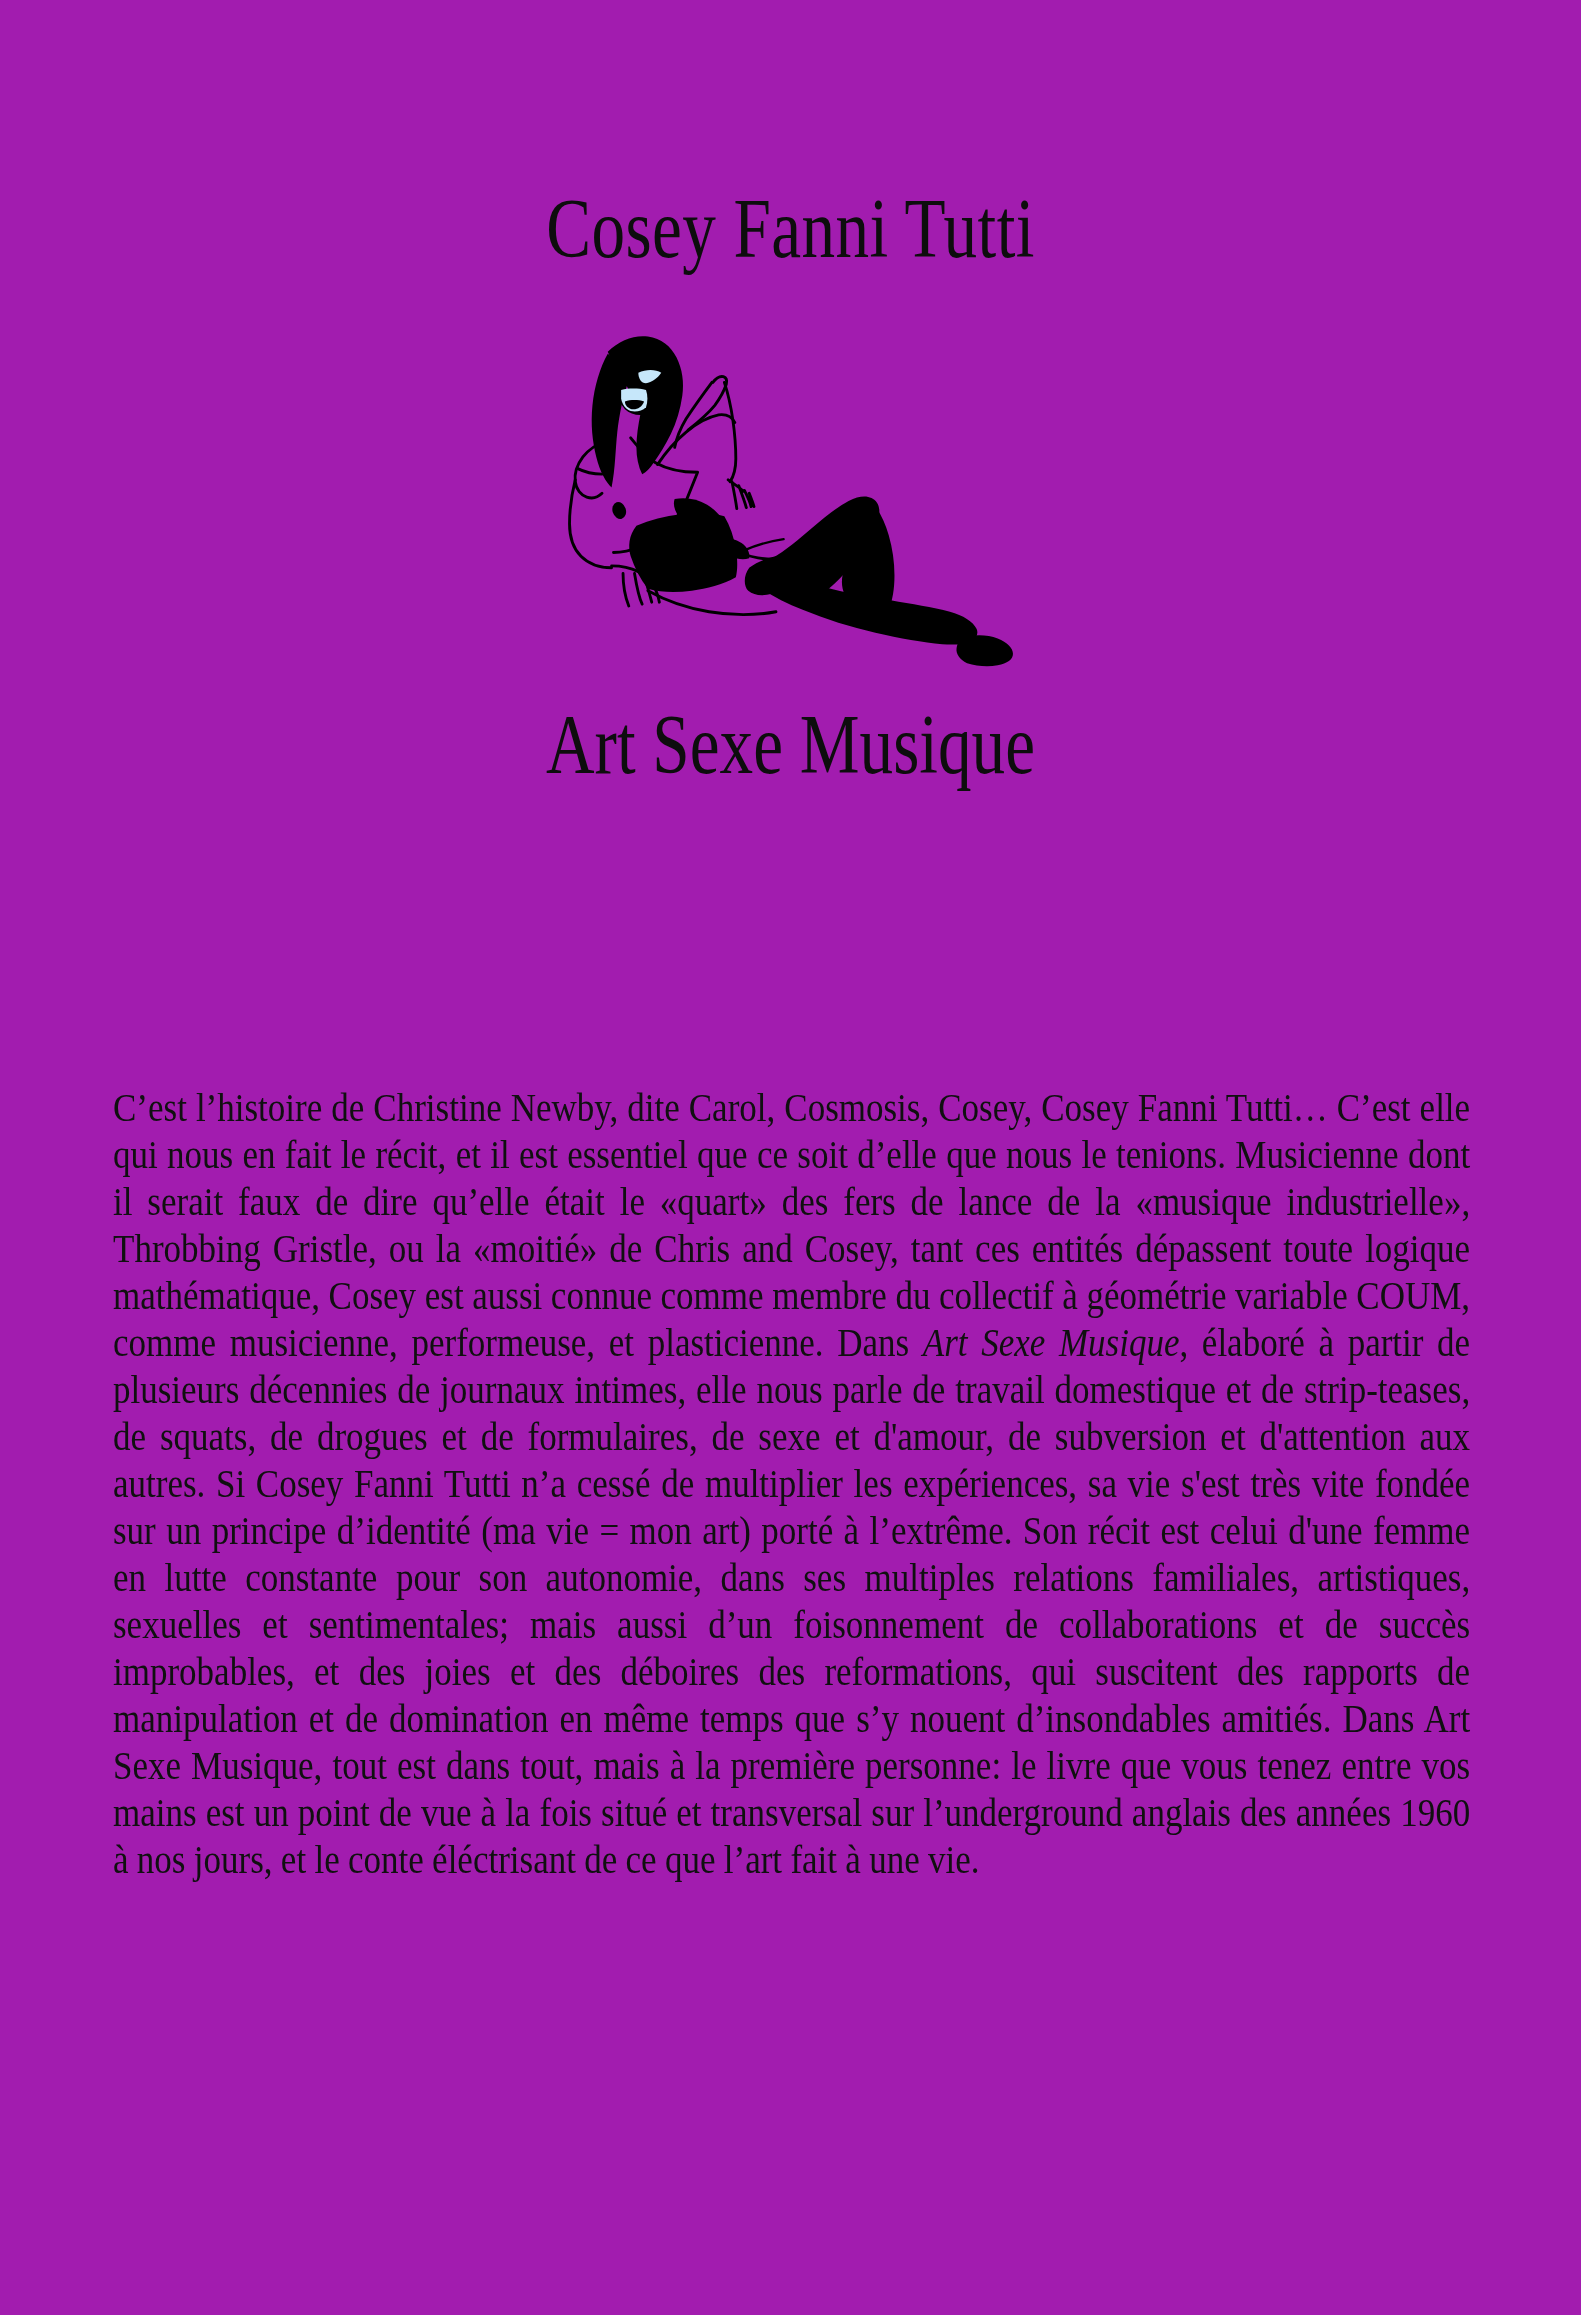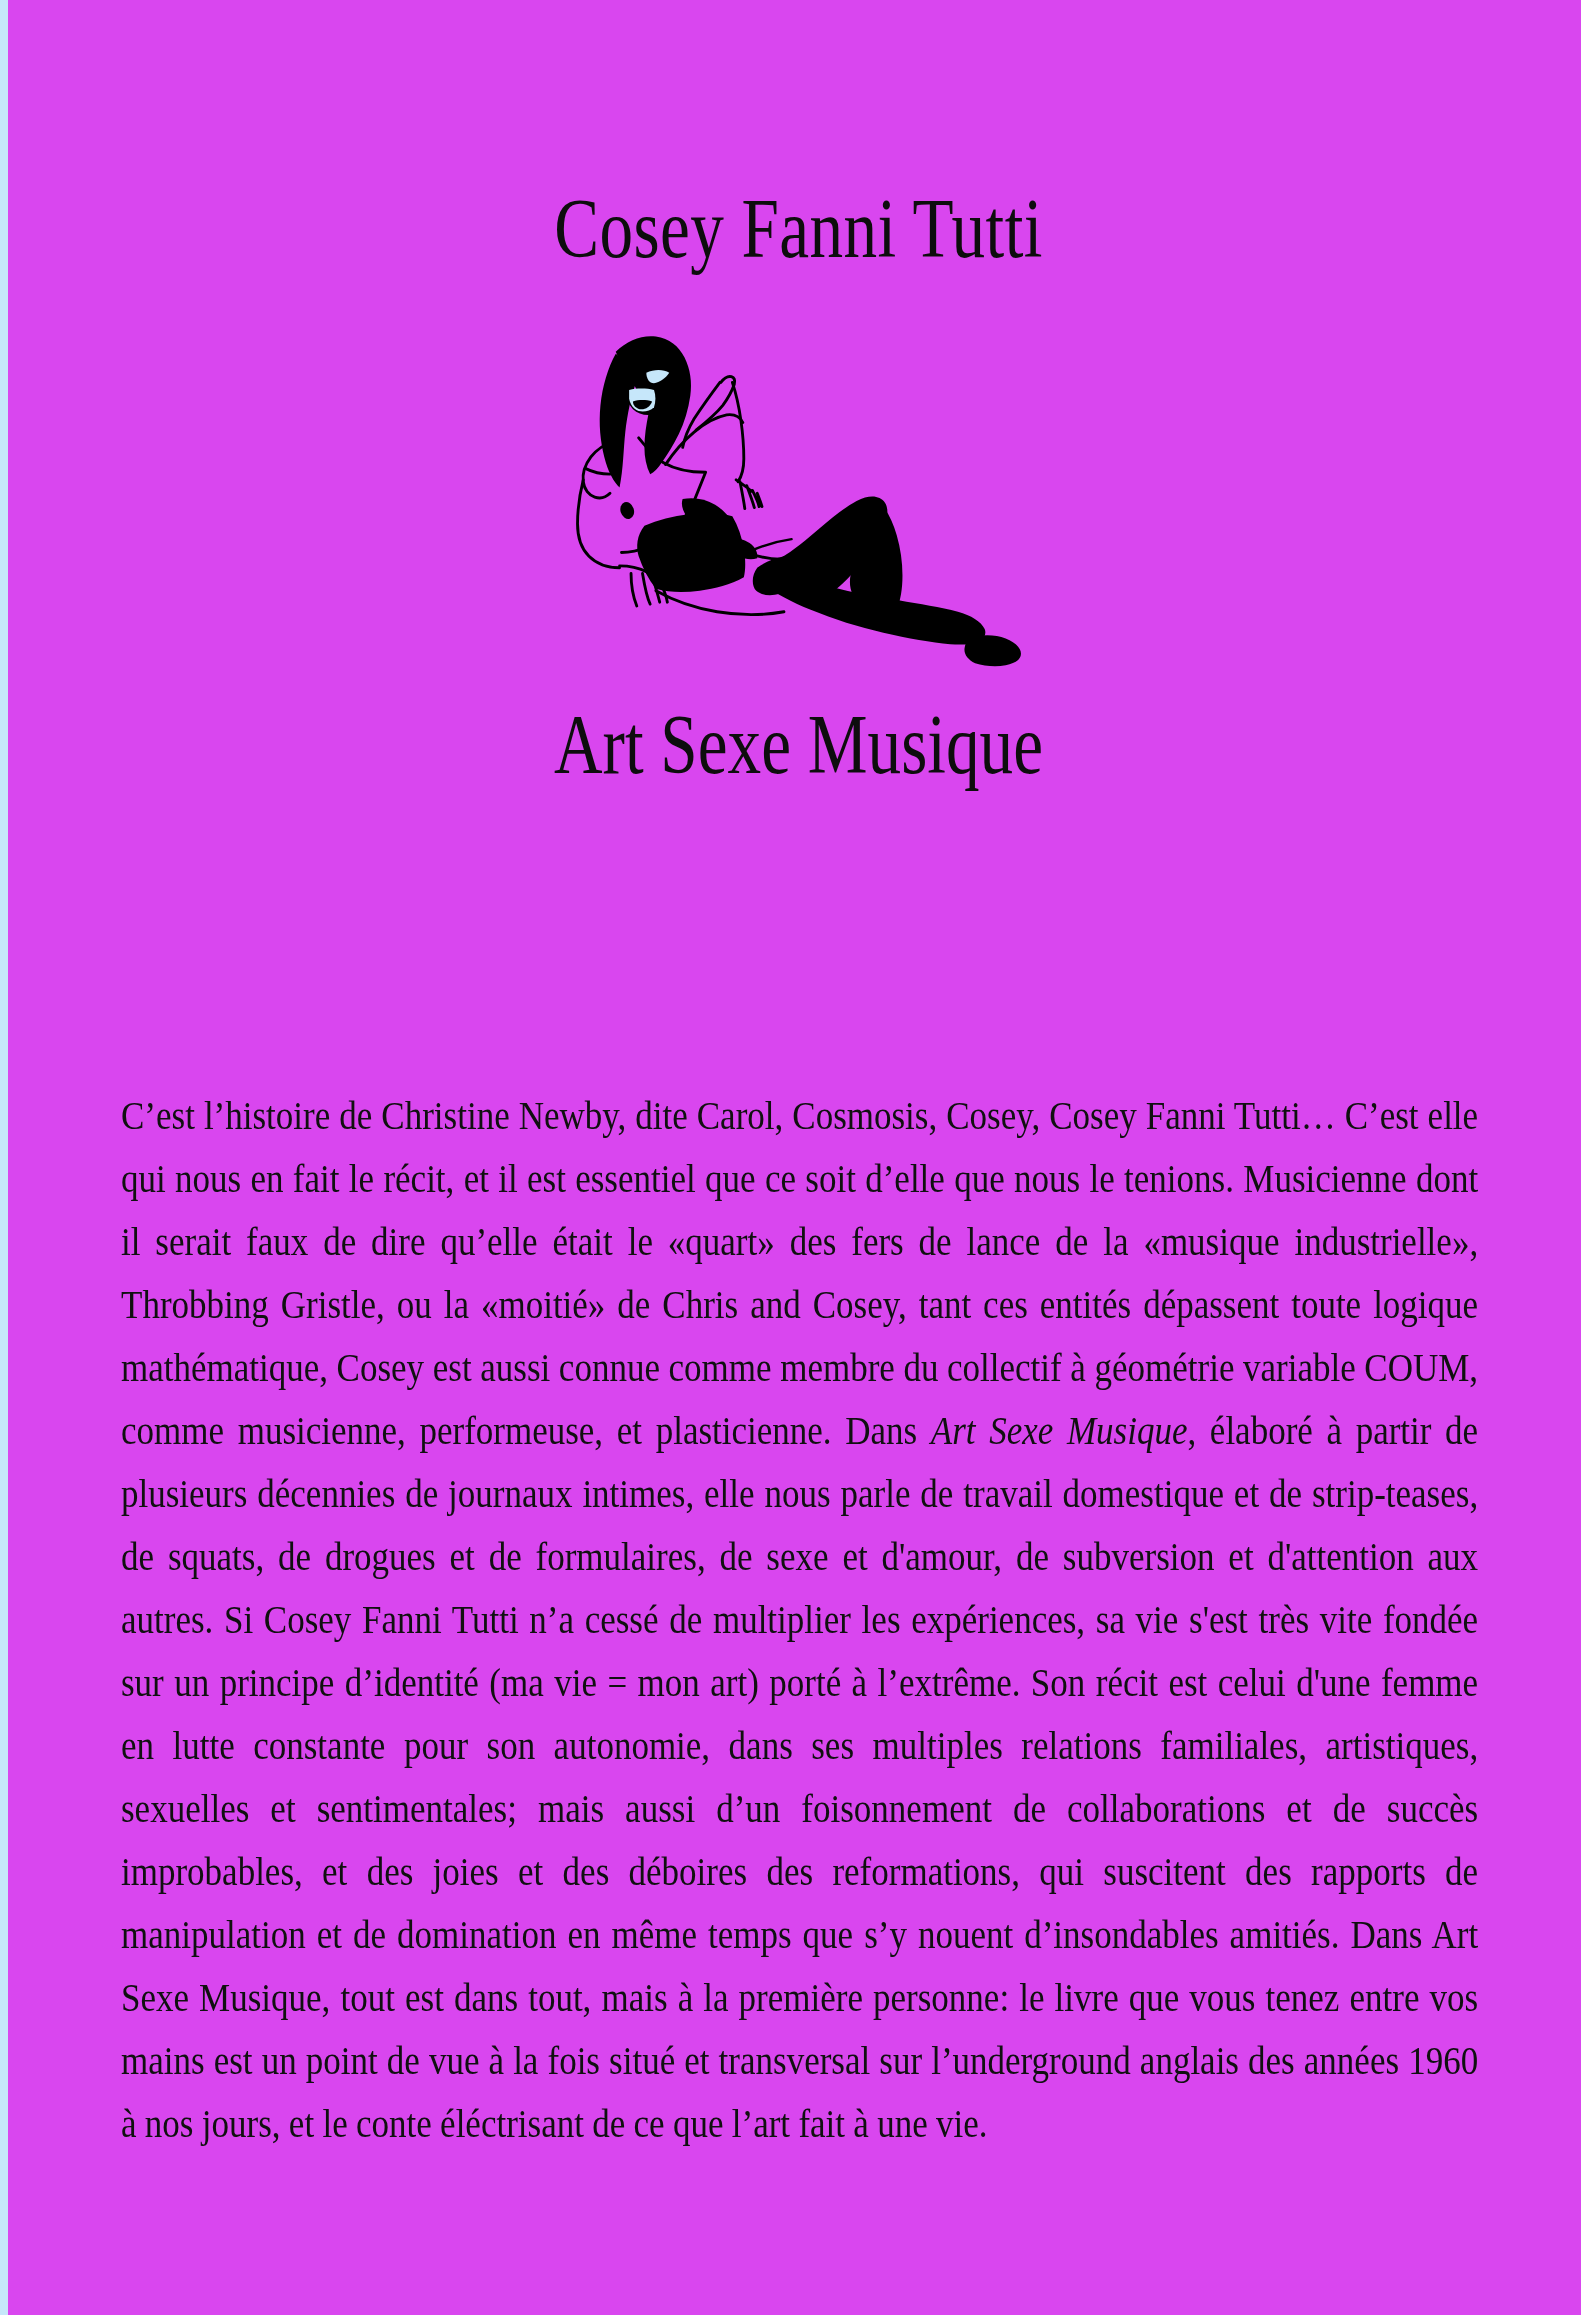--- a/index.html
+++ b/index.html
@@ -12,22 +12,21 @@
     background: #c6e7fa;
     font-family: "Liberation Serif", "DejaVu Serif", serif;
     color: #111111;
     overflow: hidden;
     position: relative;
   }
 
   .page {
     position: absolute;
     inset: 0;
-    background: #d946ef;
-    margin-left: 8px;
+    background: #a21caf;
   }
 
   
   .book-title {
     position: absolute;
     top: 187px;
     left: 0;
     width: 1581px;
     text-align: center;
     font-size: 84px;
@@ -70,21 +69,21 @@
     white-space: nowrap;
   }
 
   
   .blurb {
     position: absolute;
     top: 1084px;
     left: 113px;
     width: 1357px;
     font-size: 40px;
-    line-height: 63px;
+    line-height: 47px;
     text-align: justify;
     text-justify: inter-word;
     color: #101010;
     hyphens: manual;
     word-spacing: -0.5px;
   }
   .blurb-inner {
     display: block;
     transform: scaleX(0.875);
     transform-origin: 0 0;

